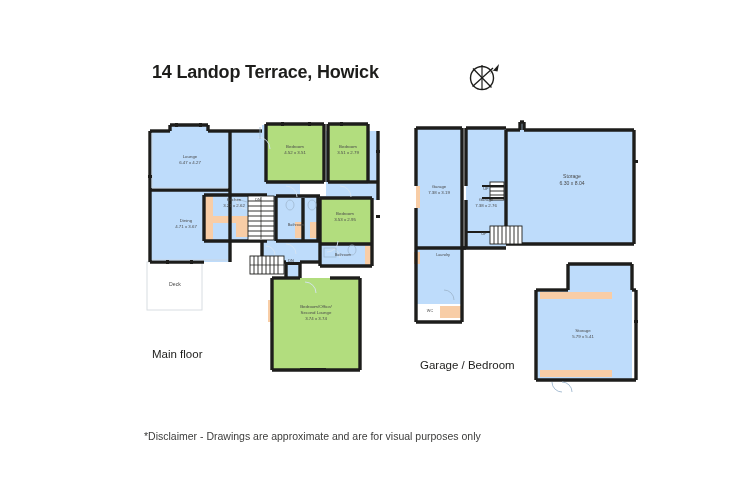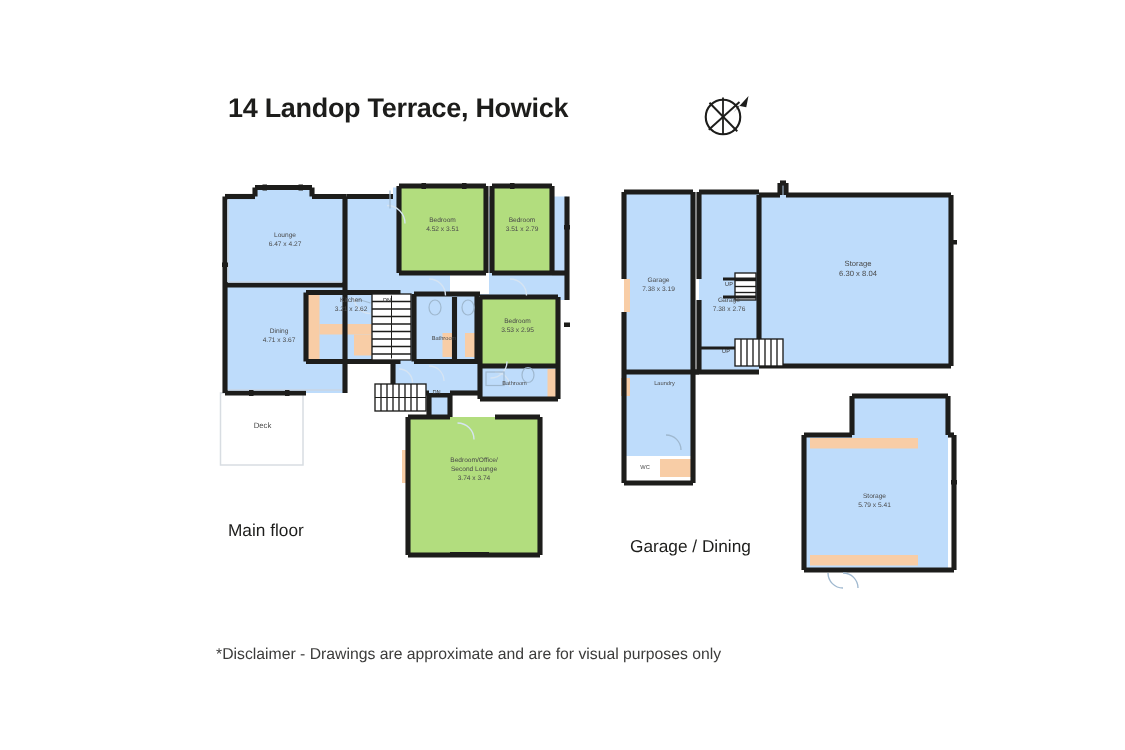--- a/index.html
+++ b/index.html
@@ -369,14 +369,14 @@
   <span class="nm">WC</span>
 </div>
 <div class="rl tiny dark" style="left:486px;top:190px;">
   <span class="nm">UP</span>
 </div>
 <div class="rl tiny dark" style="left:484px;top:235px;">
   <span class="nm">UP</span>
 </div>
 
 <div class="floor-label" id="main-floor-label">Main floor</div>
-<div class="floor-label" id="garage-floor-label">Garage / Dining</div>
+<div class="floor-label" id="garage-floor-label">Garage / Bedroom</div>
 <div class="disclaimer">*Disclaimer - Drawings are approximate and are for visual purposes only</div>
 
 </body></html>

